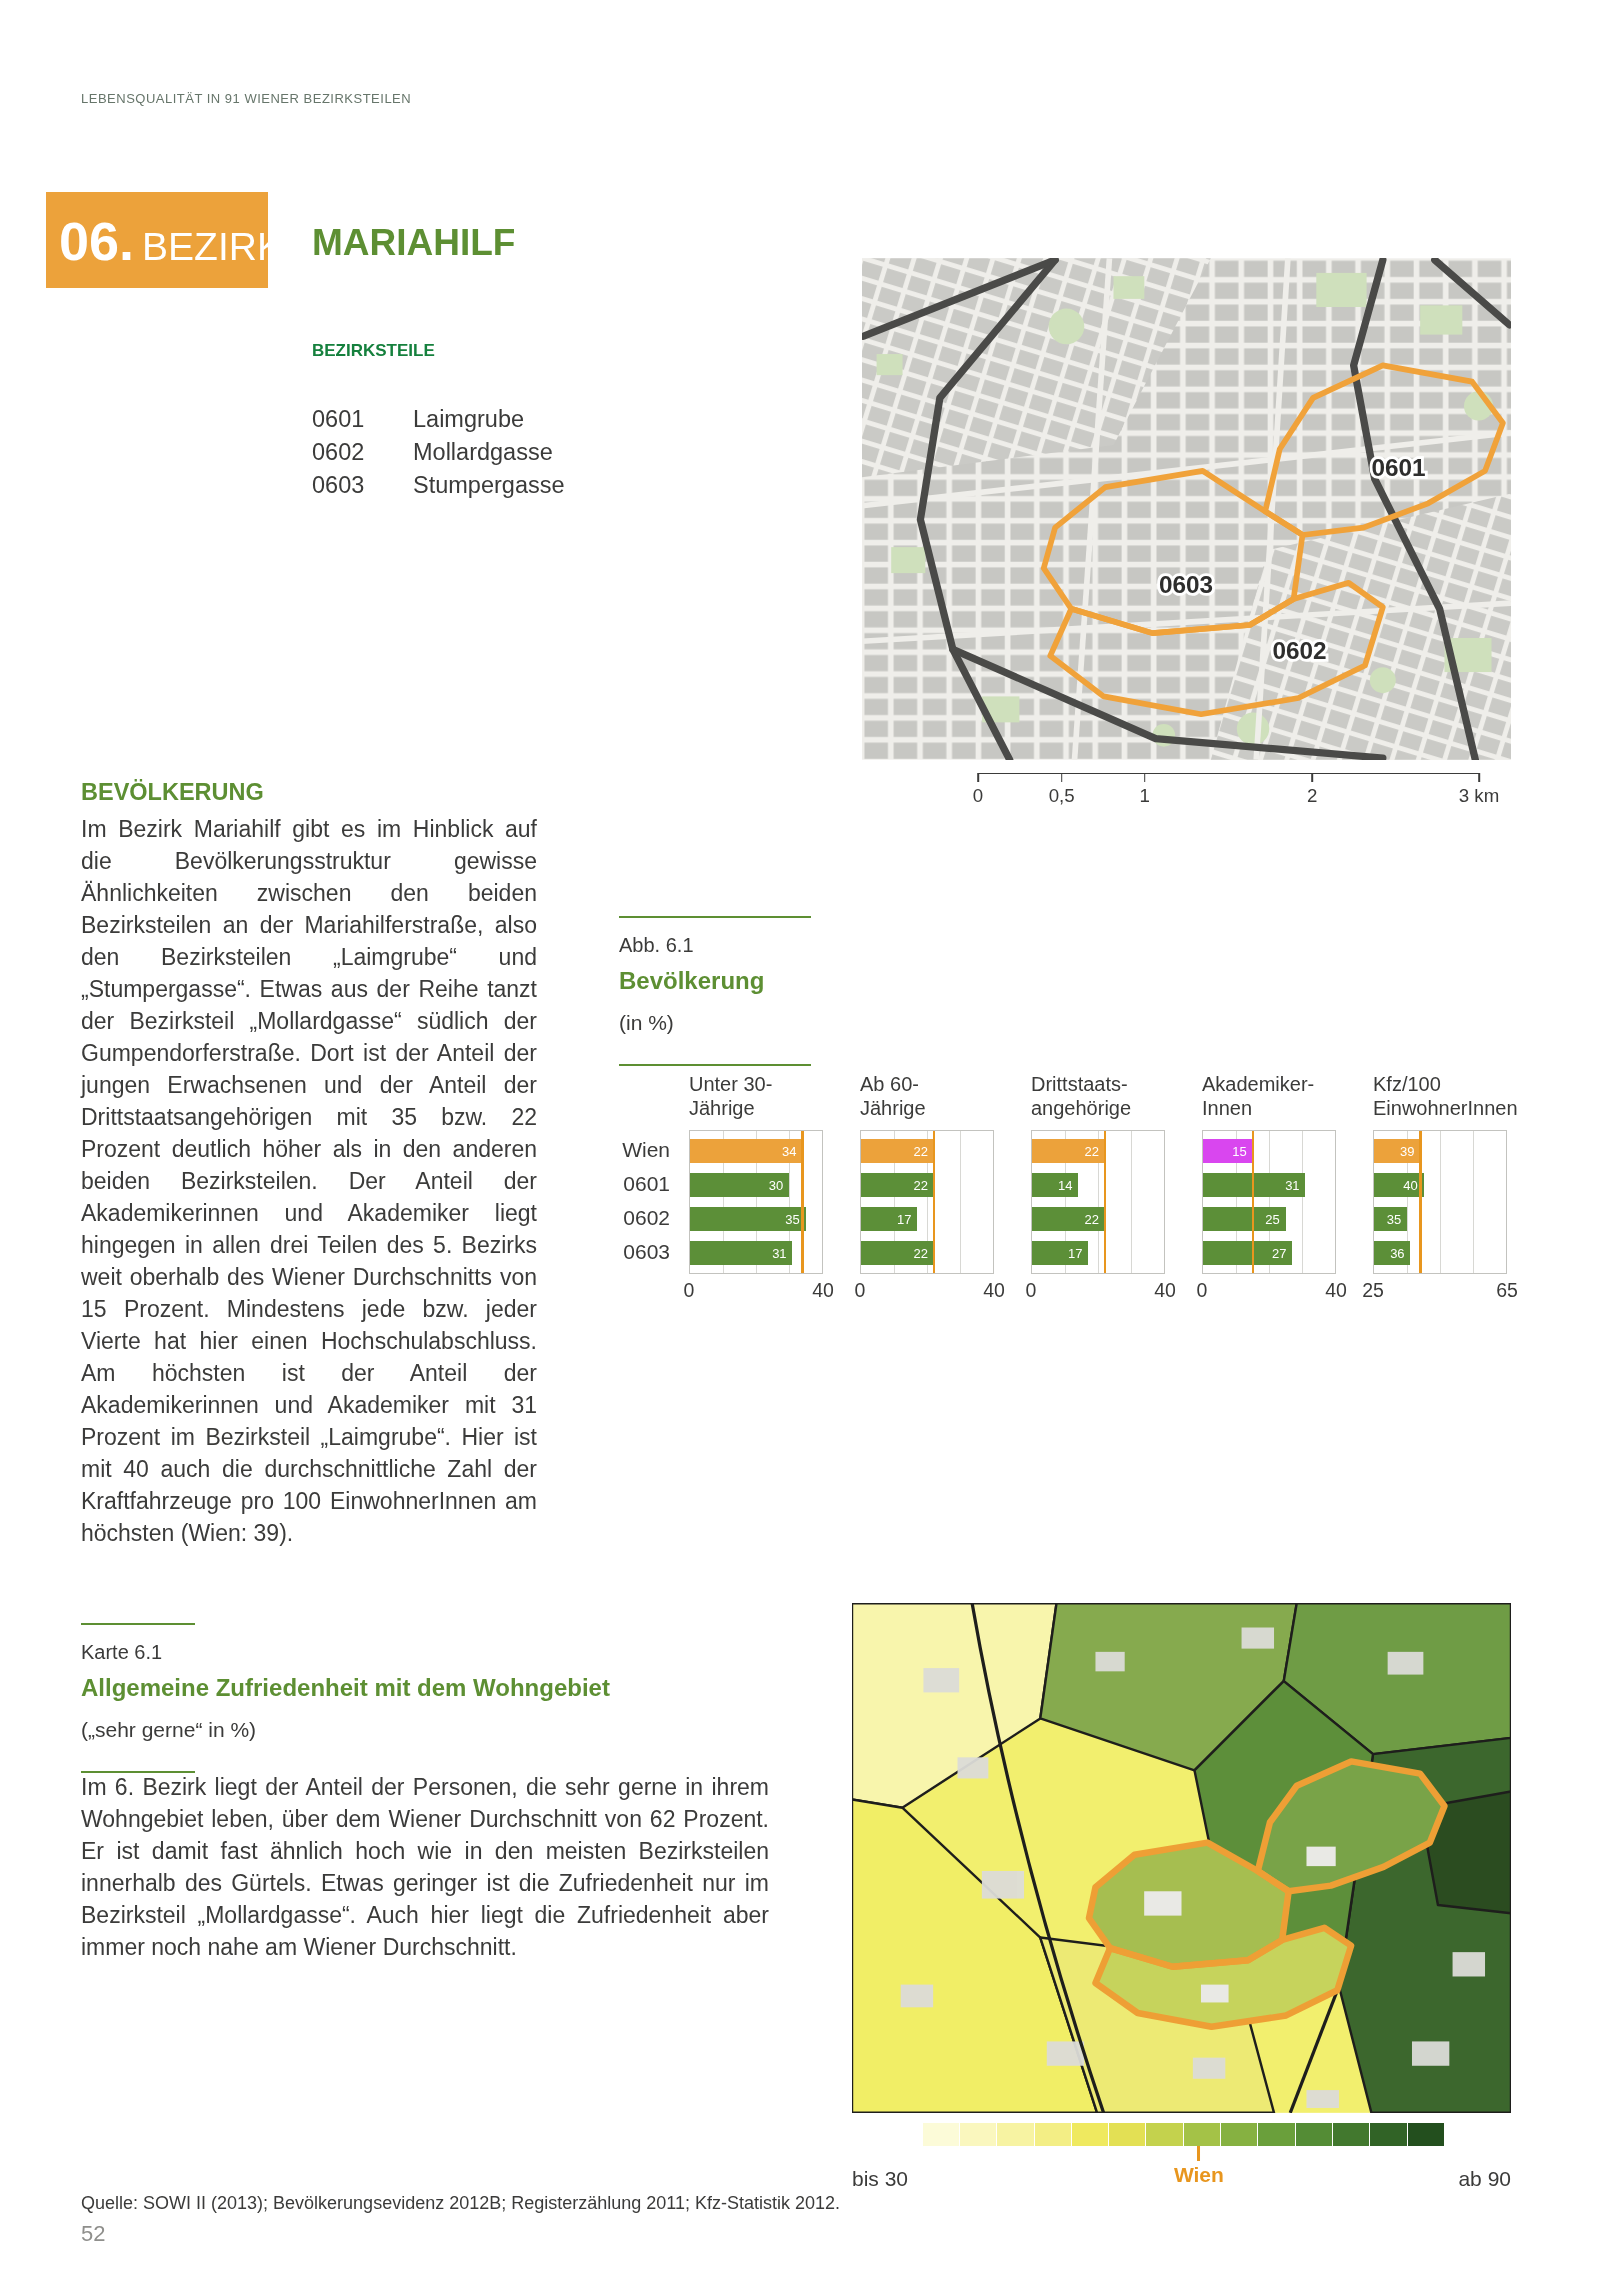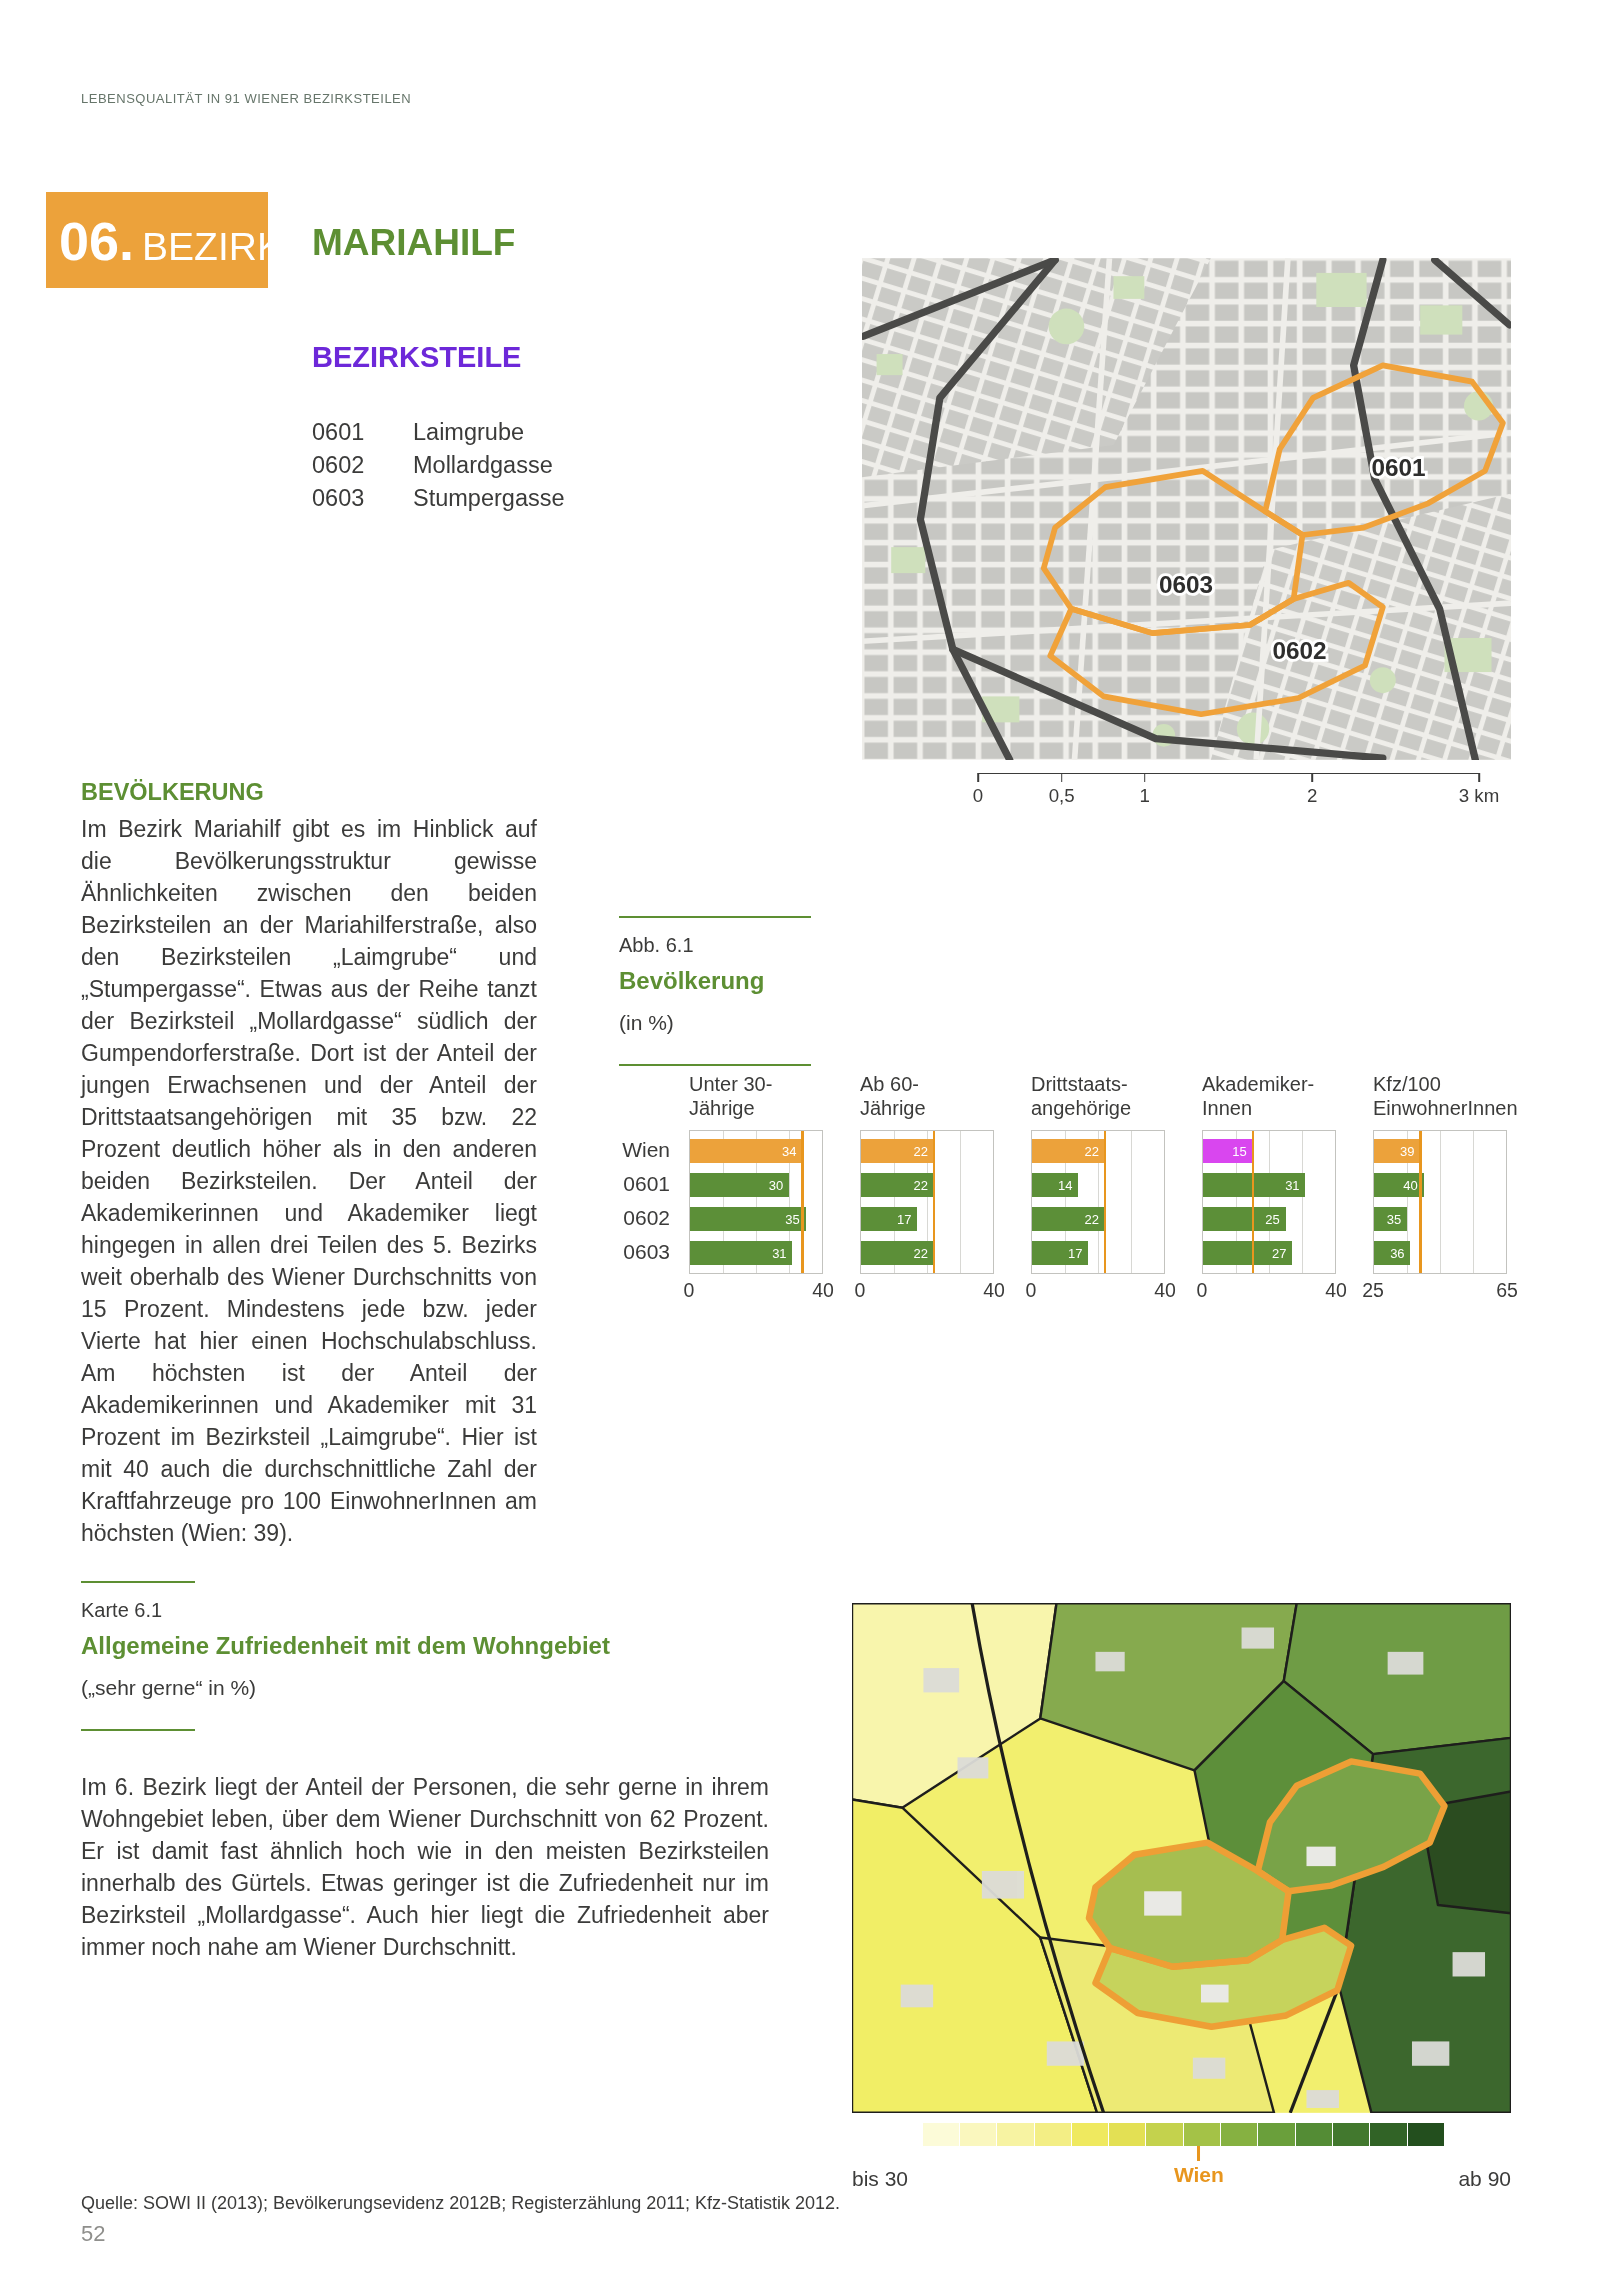--- a/index.html
+++ b/index.html
@@ -13,21 +13,21 @@
 
   
   .dbox { left:46px; top:192px; width:222px; height:96px; background:#ECA23B; color:#fff;
           display:flex; align-items:baseline; padding:22px 0 0 13px; }
   .dnum  { font-size:54px; font-weight:700; line-height:1; }
   .dword { font-size:39px; font-weight:400; line-height:1; margin-left:8px;text-align:right; }
   .dname { left:312px; top:224px; font-size:37px; line-height:1; font-weight:700; color:#5D8F33; }
 
   
   .bt { left:312px; top:341px; }
-  .bt-head { font-size:29px; font-weight:700; color:#6d28d9; }
+  .bt-head { font-size:17px; font-weight:700; color:#15803d; }
   .bt-list { margin-top:42px; }
   .bt-row { display:flex; font-size:23.5px; line-height:33px; }
   .bt-code { width:101px; }
 
   
   .map1 { left:862px; top:258px; width:649px; height:502px; }
   .scalebar { left:978px; top:773px; width:501px; height:37px; border-top:1.6px solid #3B3B3A; position:absolute; }
   .sb-tick { position:absolute; top:-0.8px; width:1.6px; height:9px; background:#3B3B3A; transform:translateX(-0.8px); }
   .sb-label { position:absolute; top:11.4px; left:50%; transform:translateX(-50%); font-size:18.7px; white-space:nowrap; color:#3B3B3A; }
 
@@ -35,21 +35,21 @@
   .sec-head { font-size:23.5px; font-weight:700; color:#5D8F33; }
   .bev { left:81px; top:779px; width:456px; }
   .body-text { font-size:23px; line-height:32px; text-align:justify; hyphens:auto; margin-top:6.5px; }
   .karte-text { left:81px; top:1771px; width:688px; margin-top:0; }
 
   
   .rule { height:2.4px; background:#5D8F33; }
   .w237 { width:192px; }
   .w140 { width:114px; }
   .figblock { left:619px; top:916px; }
-  .karteblock { left:81px; top:1581px; }
+  .karteblock { left:81px; top:1623px; }
   .fig-label { font-size:20px; margin-top:16px; }
   .fig-title { font-size:24px; font-weight:700; color:#5D8F33; margin-top:9.7px; }
   .fig-unit  { font-size:21px; margin-top:16px; }
   .rule-bottom { margin-top:29px; }
 
   
   .charts { left:613px; top:1073px; display:flex; gap:37px; }
   .rowlabels { width:57px; margin-right:-18px; text-align:right; }
   .rl-spacer { height:60px; }
   .rowlabel { height:34px; line-height:34px; font-size:21px; }

